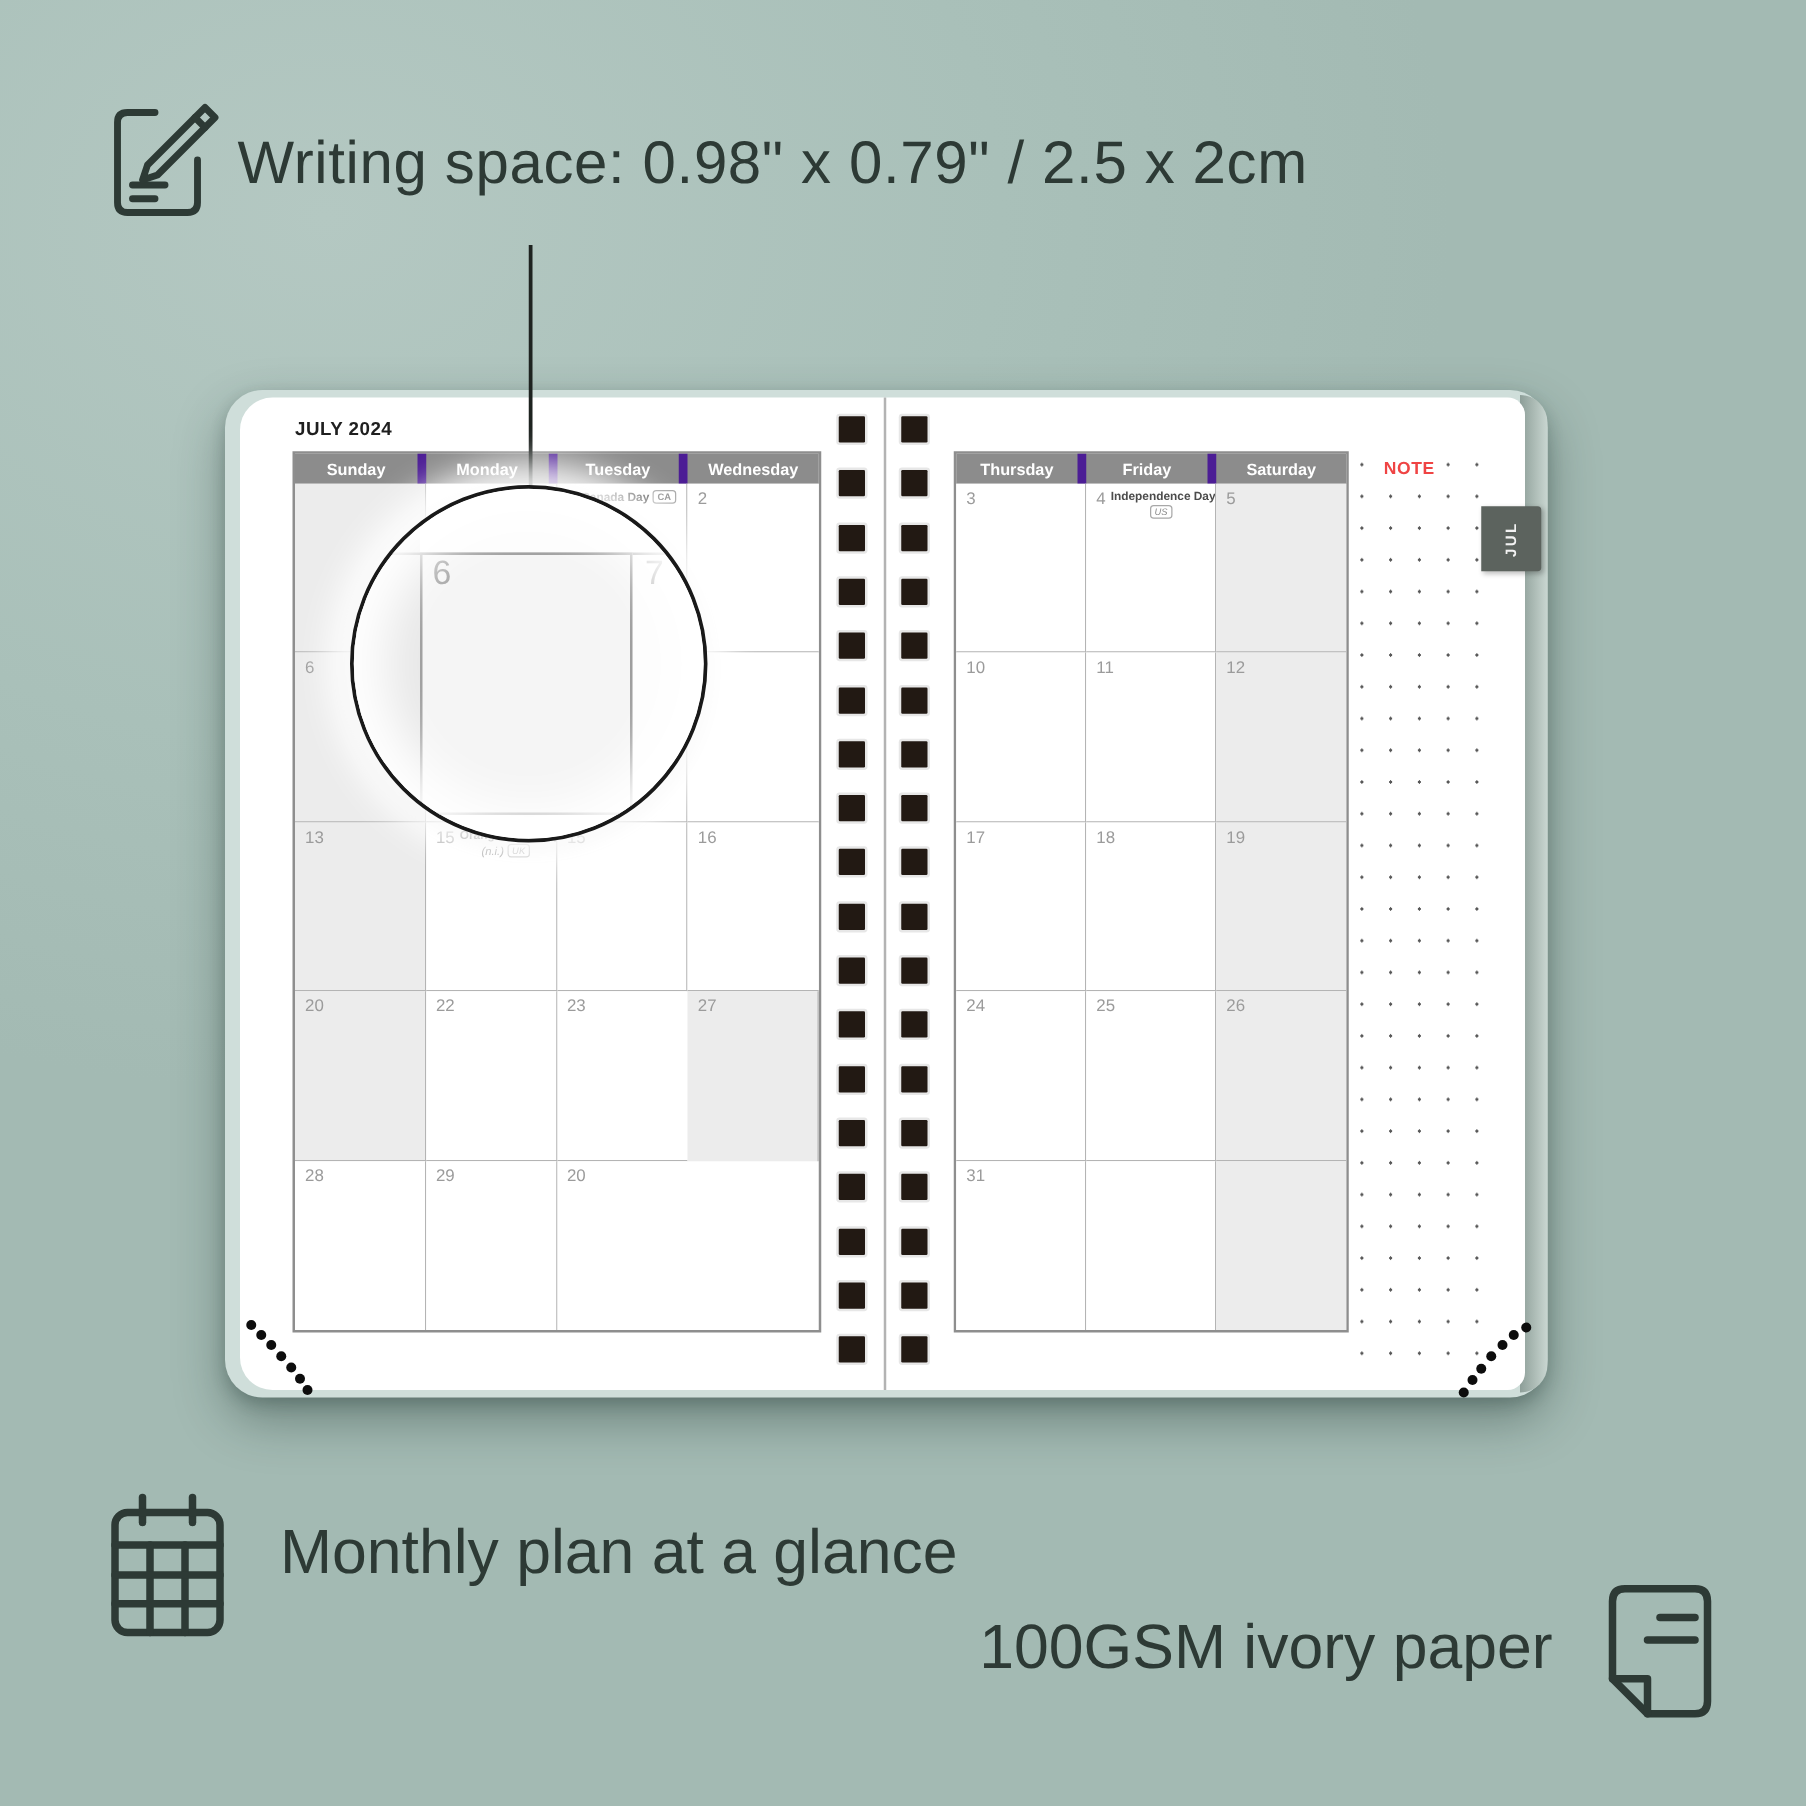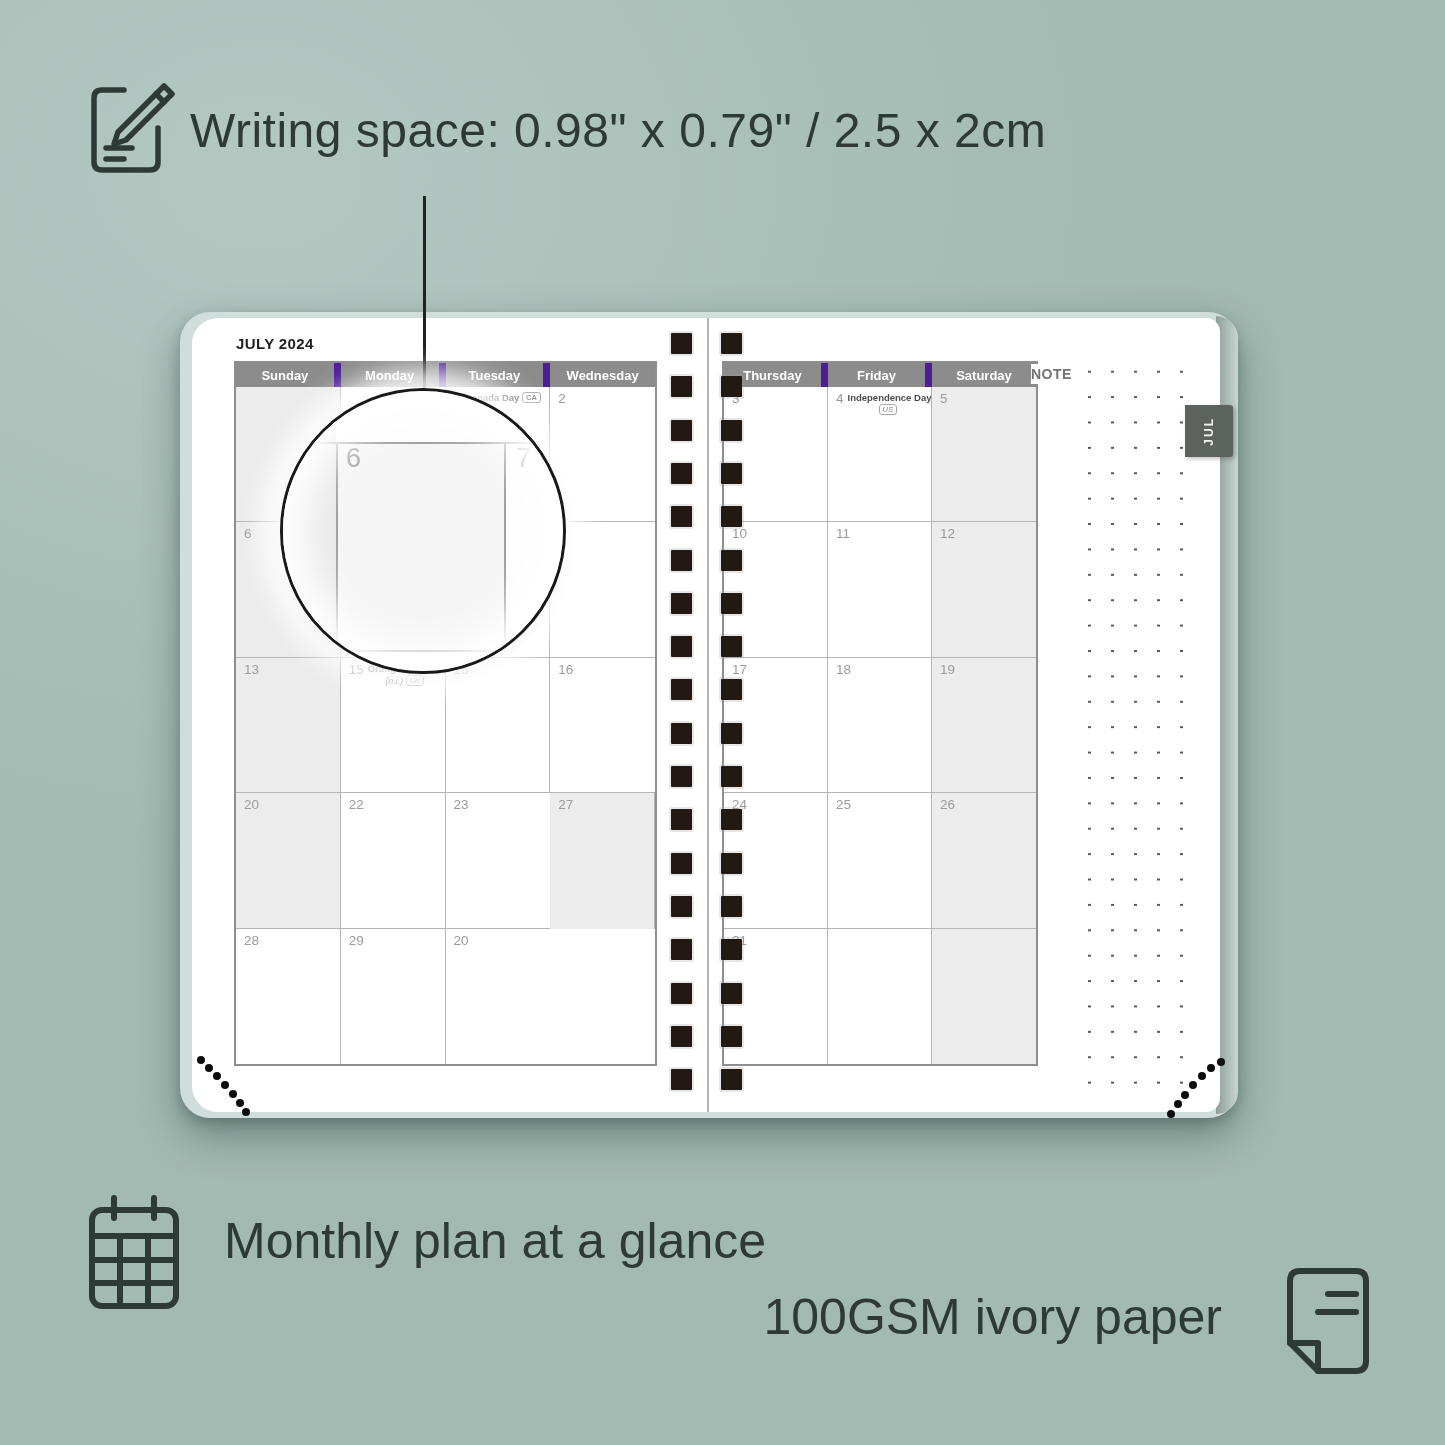--- a/index.html
+++ b/index.html
@@ -24,21 +24,21 @@
   .spiral-square{position:absolute;width:21px;height:21px;background:#221913;border-radius:1px;z-index:3;
     box-shadow:0 0 0 2px rgba(160,160,160,.25);}
   #jul-tab{left:1185px;top:405px;width:48px;height:52px;background:#5c635e;z-index:3;border-radius:0 3px 3px 0;
     display:flex;align-items:center;justify-content:center;box-shadow:2px 2px 4px rgba(0,0,0,.25);}
   #jul-tab span{writing-mode:vertical-rl;transform:rotate(180deg);color:#f2f2f2;font-size:12px;font-weight:bold;letter-spacing:2px;}
 
   
   #month-title{left:236px;top:335px;font-size:15px;font-weight:bold;color:#1f1f1f;letter-spacing:.4px;z-index:2;}
   .cal-grid{position:absolute;top:361px;border:2px solid #8e8e8e;background:#fff;z-index:2;box-sizing:border-box;}
   #grid-left{left:234px;width:423px;}
-  #grid-right{left:722px;width:316px;}
+  #grid-right{left:763px;width:316px;}
   .hdr-row{display:grid;height:24px;background:#8c8c8c;}
   #grid-left .hdr-row{grid-template-columns:repeat(4,1fr);}
   #grid-right .hdr-row{grid-template-columns:repeat(3,1fr);}
   .hdr-cell{display:flex;align-items:center;justify-content:center;color:#fff;font-size:13px;font-weight:bold;
     border-right:7px solid #4c1d95;}
   .hdr-cell:last-child{border-right:none;}
   .body-grid{display:grid;}
   #grid-left .body-grid{grid-template-columns:repeat(4,1fr);}
   #grid-right .body-grid{grid-template-columns:repeat(3,1fr);}
   .day-cell{height:135.4px;box-sizing:border-box;border-right:1px solid #b4b4b4;border-bottom:1px solid #b4b4b4;
@@ -51,22 +51,22 @@
   .holiday-wrap{flex:1;min-width:0;}
   .holiday-name{font-size:9.5px;font-weight:bold;color:#4c4c4c;line-height:12px;white-space:nowrap;}
   .holiday-l2{text-align:center;font-size:9px;color:#6f6f6f;line-height:13px;white-space:nowrap;font-style:italic;}
   .badge{display:inline-block;font-size:7.5px;color:#8c8c8c;border:1px solid #a8a8a8;border-radius:3px;
     padding:0 3px;line-height:9px;vertical-align:1px;background:#fff;}
 
   
   #note-dots{left:1085px;top:364px;width:112px;height:740px;z-index:2;
     background-image:radial-gradient(circle 1.4px,#575757 97%,transparent 100%);
     background-size:23px 25.4px;background-position:-7px -5px;}
-  #note-label{left:1031px;top:364px;padding:2px 8px 2px 0;background:#fff;font-size:14px;font-weight:bold;
-    color:#737373;letter-spacing:.5px;z-index:3;}
+  #note-label{left:1107px;top:364px;padding:2px 8px 2px 0;background:#fff;font-size:14px;font-weight:bold;
+    color:#ef4444;letter-spacing:.5px;z-index:3;}
 
   
   .corner-dot{position:absolute;width:8px;height:8px;border-radius:50%;background:#0d0d0d;z-index:3;}
 
   
   #magnifier{left:280px;top:388px;width:280px;height:280px;border-radius:50%;border:3px solid #191919;
     background:#fdfdfd;overflow:hidden;z-index:5;
     box-shadow:0 0 26px 18px rgba(255,255,255,.9), 0 4px 14px rgba(0,0,0,.15);}
   #magnifier .m-strip{position:absolute;left:0;top:0;bottom:0;width:53px;background:#e8e8e8;}
   #magnifier .m-cell{position:absolute;left:53px;top:51px;width:170px;height:210px;background:#f5f5f5;
@@ -75,21 +75,21 @@
   #magnifier .m-hline2{position:absolute;left:38px;right:0;top:259px;height:2px;background:#9b9b9b;}
   #magnifier .m-num{position:absolute;font-size:27px;color:#a3a3a3;}
   #mag-num-a{left:63px;top:52px;}
   #mag-num-b{left:233px;top:52px;}
   #magnifier::after{content:"";position:absolute;inset:0;border-radius:50%;pointer-events:none;
     box-shadow:inset 0 0 36px 26px rgba(255,255,255,.95);}
 
   
   #cal-icon{left:84px;top:1192px;width:100px;height:122px;}
   #monthly-label{left:224px;top:1212px;font-size:50px;font-weight:500;color:#2d3a35;white-space:nowrap;}
-  #paper-label{left:732px;top:1288px;width:490px;text-align:right;font-size:50px;font-weight:500;color:#2d3a35;white-space:nowrap;}
+  #paper-label{left:752px;top:1288px;width:490px;text-align:right;font-size:50px;font-weight:500;color:#2d3a35;white-space:nowrap;}
   #paper-icon{left:1278px;top:1266px;width:96px;height:110px;}
   svg{display:block;}
 </style>
 </head>
 <body>
 
 <div id="stage">
 
   <div class="abs" id="top-icon">
     <svg viewBox="0 0 100 100" width="100" height="100">

